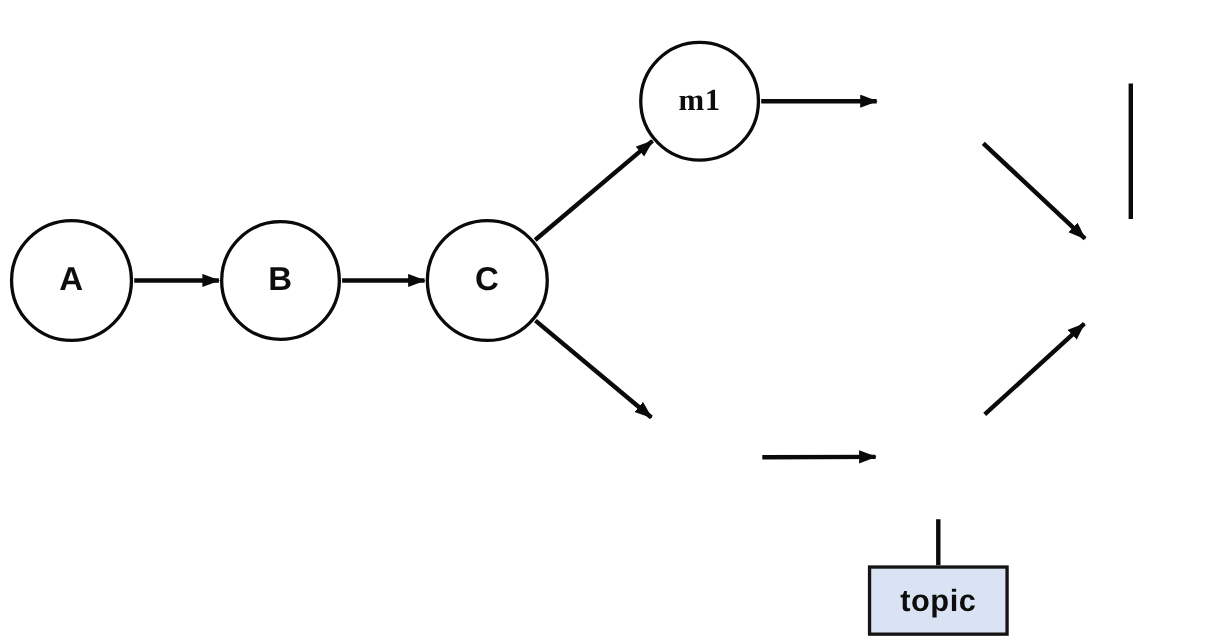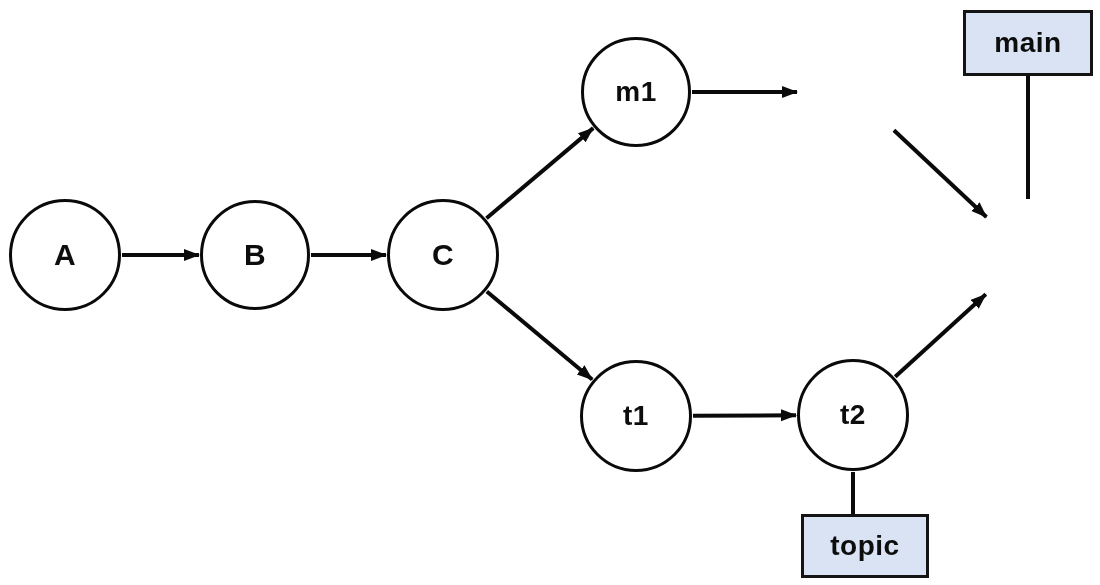--- a/index.html
+++ b/index.html
@@ -63,20 +63,17 @@
       <line x1="486.8" y1="291.5" x2="592.2" y2="379.5" stroke="#0a0a0a" stroke-width="4" marker-end="url(#ah)"></line>
       <line x1="693.0" y1="415.7" x2="796.0" y2="415.3" stroke="#0a0a0a" stroke-width="4" marker-end="url(#ah)"></line>
       <line x1="895.2" y1="376.7" x2="985.8" y2="294.3" stroke="#0a0a0a" stroke-width="4" marker-end="url(#ah)"></line>
       <line x1="1028.0" y1="76.0" x2="1028.0" y2="199.0" stroke="#0a0a0a" stroke-width="4"></line>
       <line x1="853.0" y1="472.0" x2="853.0" y2="514.0" stroke="#0a0a0a" stroke-width="4"></line>
     </svg>
 
   <div class="node" style="left: 9px; top: 199px; width: 112px; height: 112px; font-size: 30px;">A</div>
   <div class="node" style="left: 200px; top: 200px; width: 110px; height: 110px; font-size: 30px;">B</div>
   <div class="node" style="left: 387px; top: 199px; width: 112px; height: 112px; font-size: 30px;">C</div>
-  <div class="node" style="left: 581px; top: 37px; width: 110px; height: 110px; font-size: 28px;">m1</div>
-  <div class="node" style="left: 580px; top: 360px; width: 112px; height: 112px; font-size: 28px;">t1</div>
-  <div class="node" style="left: 797px; top: 359px; width: 112px; height: 112px; font-size: 28px;">t2</div>
+  <div class="node" style="left: 581px; top: 37px; width: 110px; height: 110px; font-size: 28px; font-family: Liberation Serif, serif;">m1</div>
 
-  <div class="branch-box" style="left: 963px; top: 10px; width: 130px; height: 66px; font-size: 28px;">main</div>
-  <div class="branch-box" style="left: 789px; top: 514px; width: 128px; height: 64px; font-size: 28px; margin-left: 12px;">topic</div>
+  <div class="branch-box" style="left: 789px; top: 514px; width: 128px; height: 64px; font-size: 28px;">topic</div>
 
 </div>
 
 </body></html>

